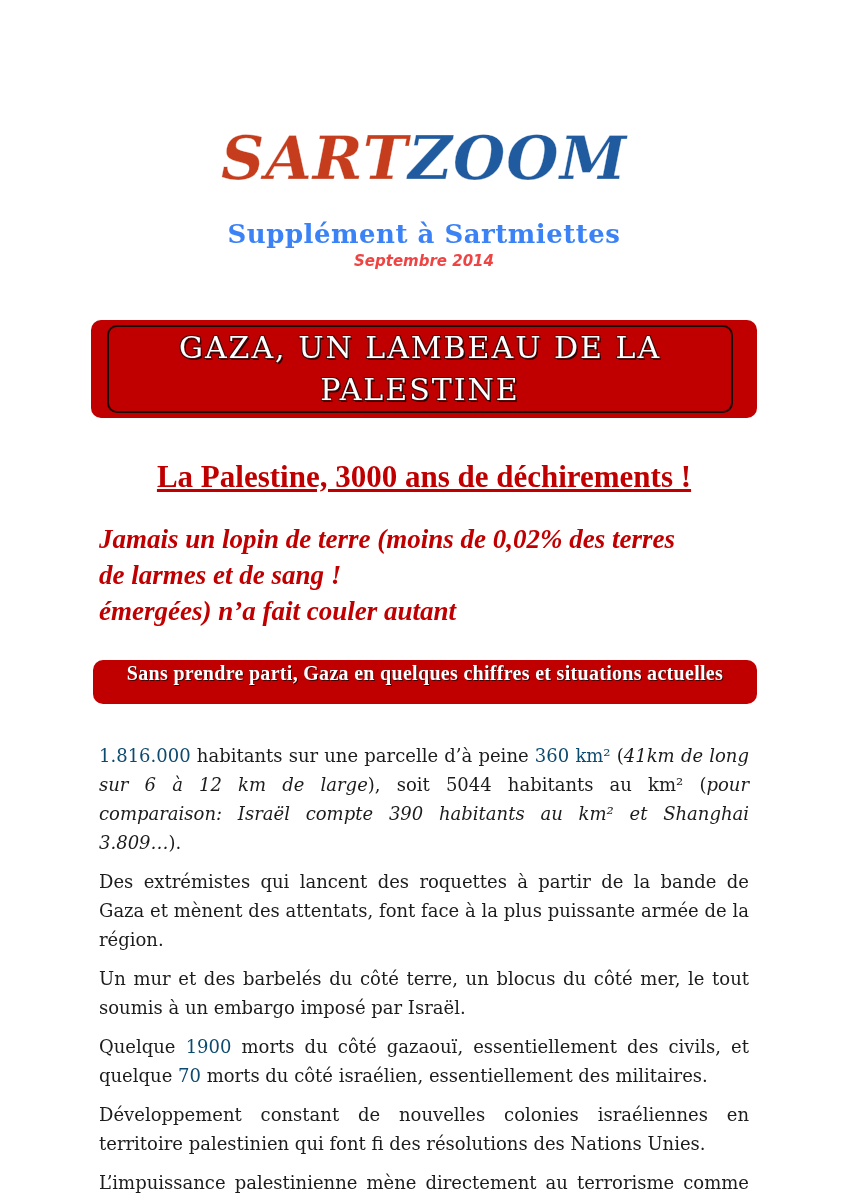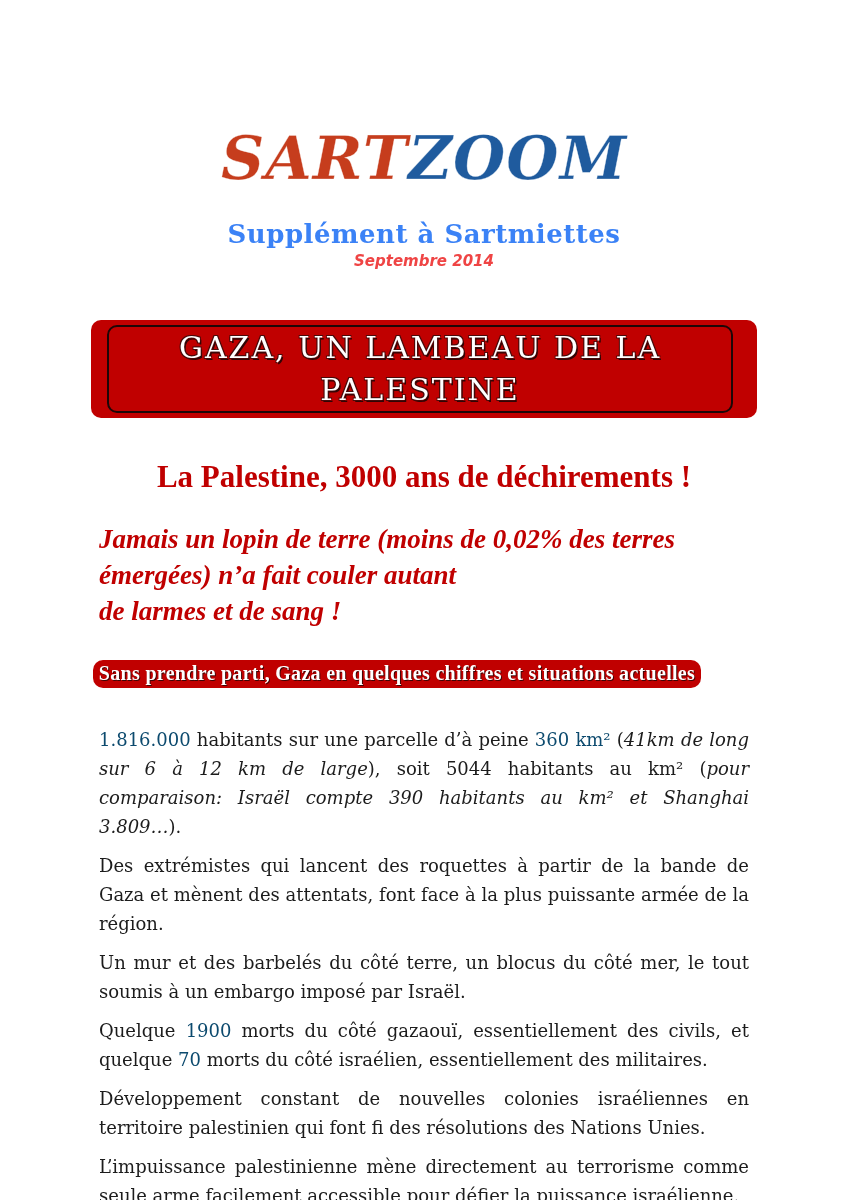--- a/index.html
+++ b/index.html
@@ -47,34 +47,34 @@
     font-size: 30px; line-height: 42px; letter-spacing: 2px;
     color: #ffffff;
     text-shadow: -1px -1px 0 #4a0a0a, 1px -1px 0 #4a0a0a,
                  -1px 1px 0 #4a0a0a, 1.5px 1.5px 0 #300505;
   }
 
   
   .headline {
     margin: 41px 0 0; text-align: center;
     font-family: "Liberation Serif", serif; font-weight: bold;
-    font-size: 31px; color: #c00000;
+    font-size: 31px; color: #c00000; text-decoration: underline;
   }
   .subheadline {
     margin-top: 26px; text-align: left;
     font-family: "Liberation Serif", serif;
     font-weight: bold; font-style: italic;
     font-size: 27px; line-height: 36px; color: #c00000;
   }
   .subheadline .line { display: block; }
 
   
   .banner-section {
-    width: 608px; margin: 31px 0 0 -6px;
-    background: #c00000; text-align: center; padding: 2px 0 3px;
+    width: 664px; margin: 31px 0 0 -6px;
+    background: #c00000; text-align: center; padding: 2px 0 19px;
   }
   .banner-section-text {
     font-family: "Liberation Serif", serif; font-weight: bold;
     font-size: 20px; letter-spacing: 0.3px; color: #ffffff;
     text-shadow: 1px 1px 0 #3d0606;
   }
 
   
   .article-body {
     margin-top: 37px;
@@ -101,22 +101,22 @@
     <div class="banner-main">
       <div class="banner-main-frame">
         <span class="banner-main-text">GAZA, UN LAMBEAU DE LA PALESTINE</span>
       </div>
     </div>
 
     <h2 class="headline">La Palestine, 3000 ans de déchirements !</h2>
 
     <div class="subheadline">
       <span class="line">Jamais un lopin de terre (moins de 0,02% des terres</span>
+      <span class="line">de larmes et de sang !</span>
       <span class="line">émergées) n’a fait couler autant</span>
-      <span class="line">de larmes et de sang !</span>
     </div>
 
     <div class="banner-section">
       <span class="banner-section-text">Sans prendre parti, Gaza en quelques chiffres et situations actuelles</span>
     </div>
 
     <div class="article-body">
         <p><span class="run-red">1.816.000</span><span class="run-n"> habitants sur une parcelle d’à peine </span><span class="run-red">360 km²</span><span class="run-n"> (</span><span class="run-i">41km de long sur 6 à 12 km de large</span><span class="run-n">), soit 5044 habitants au km² (</span><span class="run-i">pour comparaison: Israël compte 390 habitants au km² et Shanghai 3.809…</span><span class="run-n">).</span></p>
         <p><span class="run-n">Des extrémistes qui lancent des roquettes à partir de la bande de Gaza et mènent des attentats, font face à la plus puissante armée de la région.</span></p>
         <p><span class="run-n">Un mur et des barbelés du côté terre, un blocus du côté mer, le tout soumis à un embargo imposé par Israël.</span></p>

